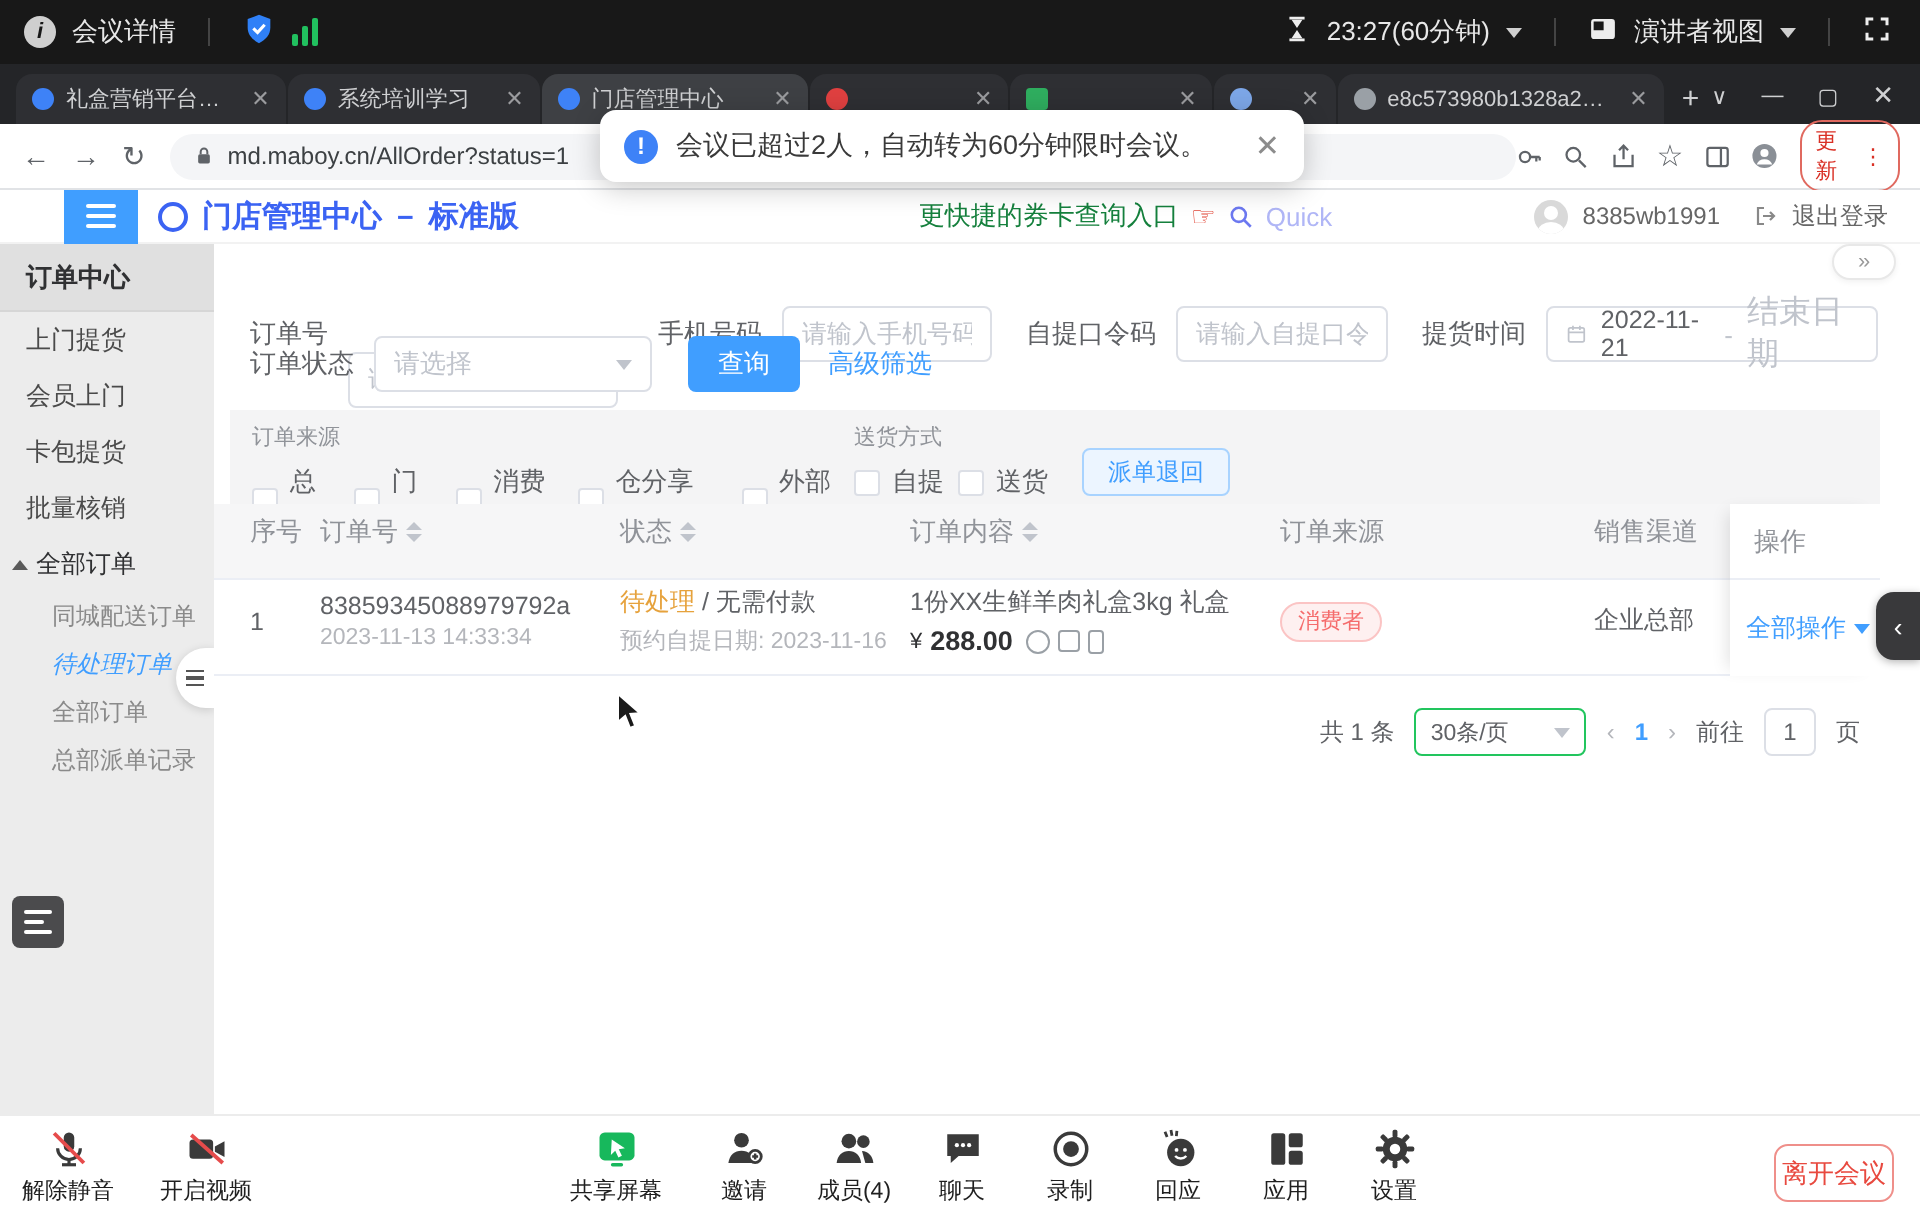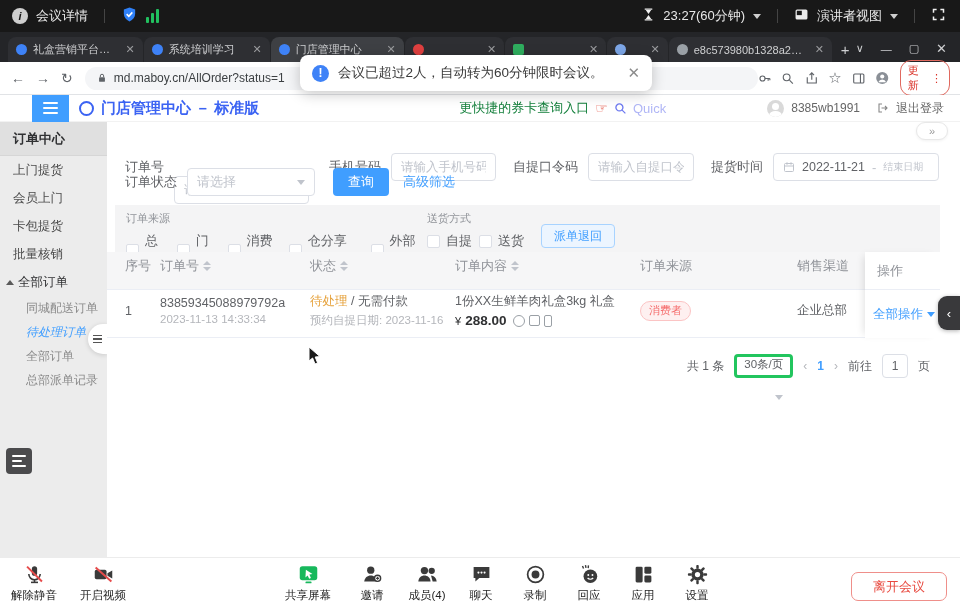--- a/index.html
+++ b/index.html
@@ -98,33 +98,33 @@
   .badge-red { display:inline-block; background:#fef0f0; border:1px solid #fbc4c4; color:#f56c6c; font-size:11px; border-radius:10px; padding:1.5px 8px; }
   .fixed-col { position:absolute; left:758px; top:130px; width:75px; height:86px; background:#fff; box-shadow:-5px 0 8px -4px rgba(0,0,0,.12); z-index:5; }
   .fc-head { height:38px; display:flex; align-items:center; padding-left:12px; color:#909399; font-size:13px; border-bottom:1px solid #ebeef5; }
   .fc-cell { height:48px; display:flex; align-items:center; padding-left:8px; color:#409eff; font-size:12.5px; gap:4px; }
   .sort { display:inline-flex; flex-direction:column; gap:2px; margin-left:4px; vertical-align:middle; }
   .sort i { width:0; height:0; border-left:4px solid transparent; border-right:4px solid transparent; display:block; }
   .sort .up { border-bottom:4px solid #c0c4cc; }
   .sort .dn { border-top:4px solid #c0c4cc; }
 
   .pager { position:absolute; left:0; top:232px; width:833px; display:flex; align-items:center; justify-content:flex-end; gap:10px; font-size:12px; color:#606266; padding-right:10px; }
-  .size-sel { height:24px; border:3px solid #22c55e; border-radius:4px; display:flex; align-items:center; gap:23px; padding:0 7px; font-size:11.5px; color:#606266;flex-direction:column; }
+  .size-sel { height:24px; border:1px solid #22c55e; border-radius:4px; display:flex; align-items:center; gap:23px; padding:0 7px; font-size:11.5px; color:#606266; }
   .pg-arrow { color:#b4b6bb; font-size:12px; }
   .pg-num { color:#409eff; font-weight:bold; }
   .goto-inp { width:26px; height:24px; border:1px solid #dcdfe6; border-radius:4px; text-align:center; font-size:12px; color:#606266; font-family:inherit; }
 
   .right-flap { position:absolute; left:938px; top:296px; width:22px; height:34px; background:#39393b; border-radius:9px 0 0 9px; display:flex; align-items:center; justify-content:center; color:#fff; font-size:13px; z-index:40; box-shadow:0 1px 4px rgba(0,0,0,.3); }
 
   
   .toolbar { position:absolute; left:0; top:557px; width:960px; height:53px; background:#fff; border-top:1px solid #ececec; }
   .tb-item { position:absolute; top:6px; width:64px; margin-left:-32px; text-align:center; }
   .tb-item svg { width:21px; height:21px; display:block; margin:0 auto; }
   .tb-lab { font-size:11.5px; color:#1f1f1f; margin-top:3px; white-space:nowrap; }
-  .leave-btn { position:absolute; right:13px; top:14px; width:96px; height:29px; border:1px solid #ef8f8a; border-radius:7px; background:#fff; color:#e8493f; font-size:13px; font-family:inherit; }
+  .leave-btn { position:absolute; right:13px; top:14px; width:60px; height:29px; border:1px solid #ef8f8a; border-radius:7px; background:#fff; color:#e8493f; font-size:13px; font-family:inherit; }
 
   .cursor { position:absolute; left:308px; top:346px; z-index:90; }
 </style>
 </head>
 <body>
 
 <div class="meet-top">
   <div class="meet-left">
     <span class="info-circ">i</span>
     <span>会议详情</span>
@@ -324,28 +324,28 @@
     <span class="flabel" style="margin-left:17px">自提口令码</span>
     <input class="inp" style="width: 106px; margin-left: 10px;" placeholder="请输入自提口令码">
     <span class="flabel" style="margin-left:17px">提货时间</span>
     <div class="datebox" style="width:166px;margin-left:10px">
       <svg width="12" height="12" viewBox="0 0 24 24">
           <rect x="3" y="5" width="18" height="16" rx="2" fill="none" stroke="#c0c4cc" stroke-width="2"></rect>
           <path d="M3 10h18M8 2.5v5M16 2.5v5" stroke="#c0c4cc" stroke-width="2"></path>
         </svg>
       <span style="font-size:12.5px">2022-11-21</span>
       <span class="ph">-</span>
-      <span class="ph" style="font-size:10px">结束日期</span>
+      <span class="ph" style="font-size:16px">结束日期</span>
     </div>
   </div>
   <div class="more-pill">»</div>
 
   <div class="frow" style="top:46px">
     <span class="flabel">订单状态</span>
-    <div class="selbox" style="width:128px;margin-left:10px">
+    <div class="selbox" style="width:139px;margin-left:10px">
       <span class="ph">请选择</span>
       <span class="sel-caret"></span>
     </div>
     <button class="btn-primary" style="margin-left:18px">查询</button>
     <span class="link-blue" style="margin-left:14px">高级筛选</span>
   </div>
 
   <div class="gray-panel">
     <div class="gp-col" style="padding-left:11px;width:312px">
       <div class="gp-lab">订单来源</div>

